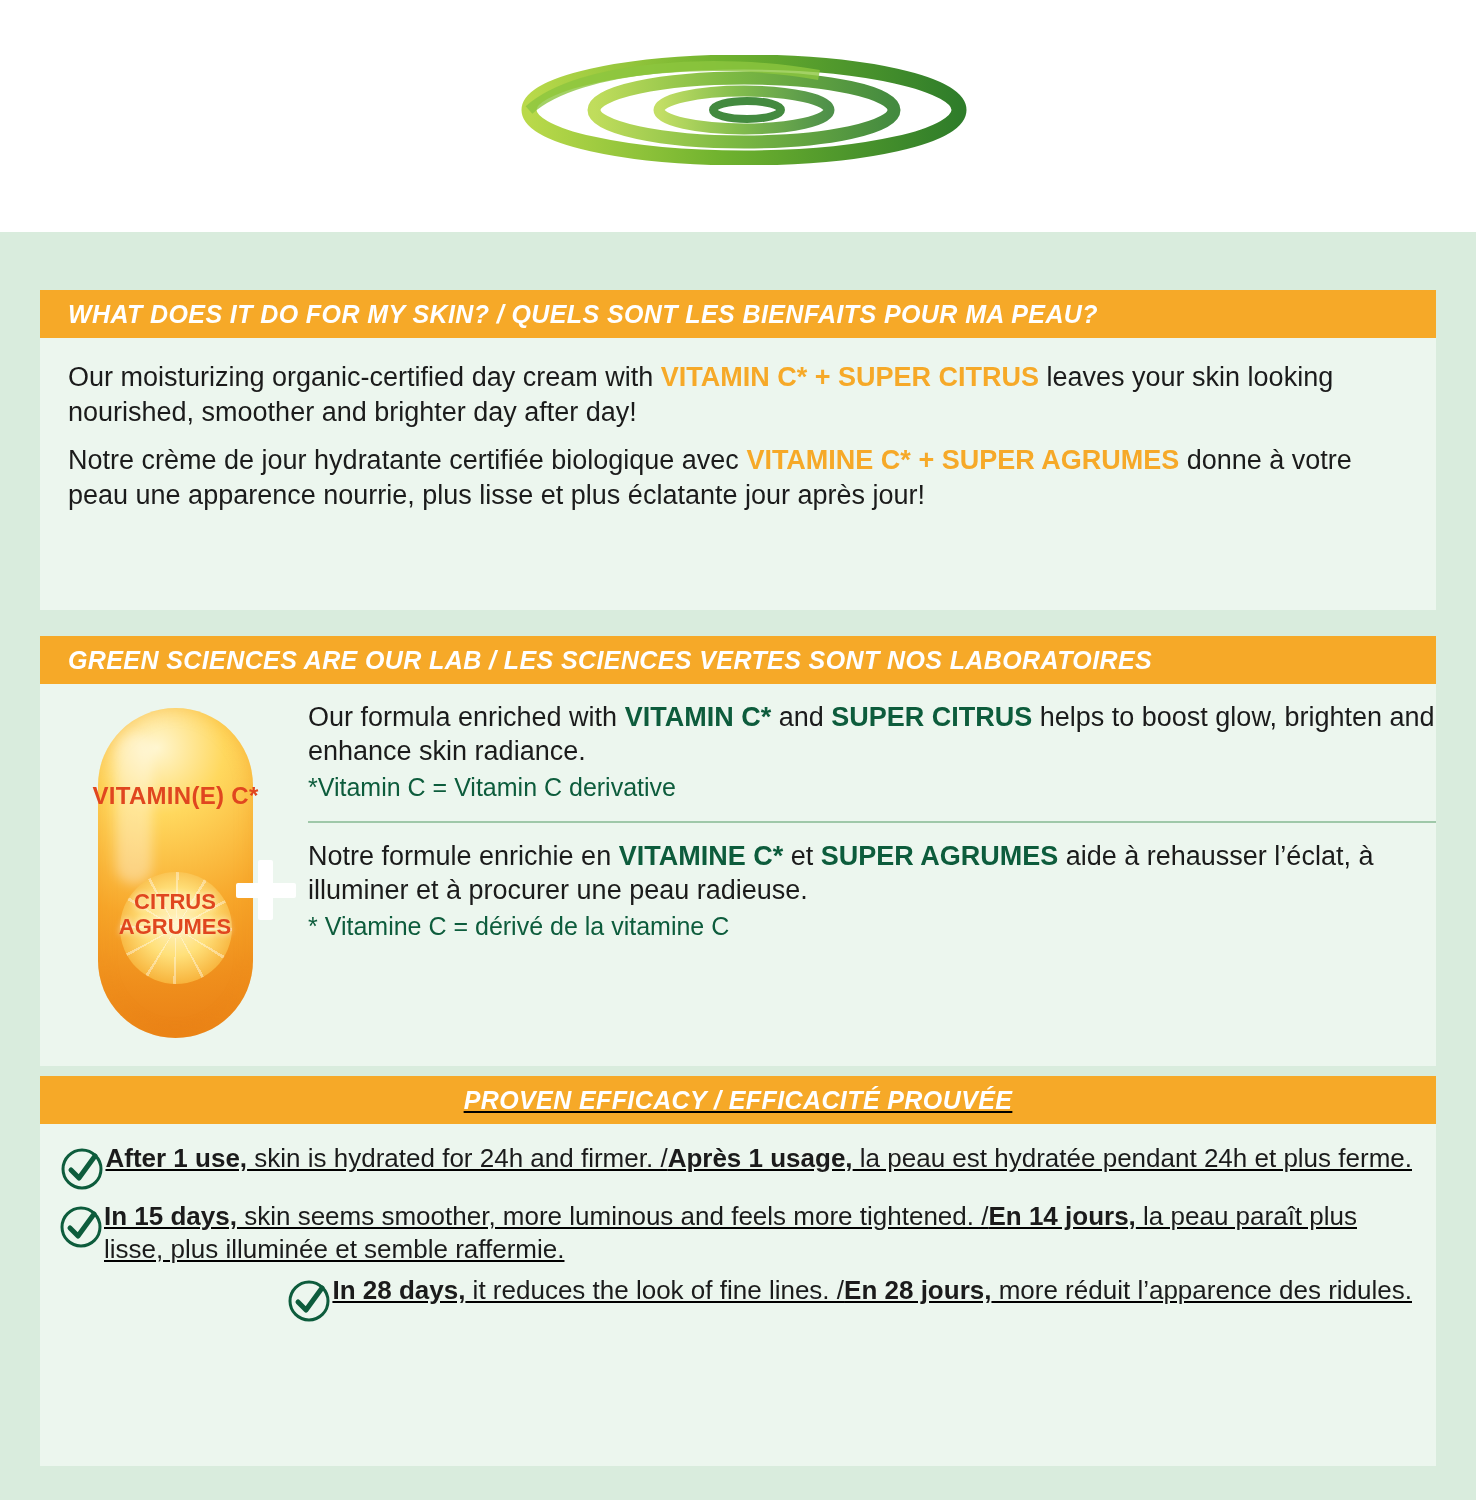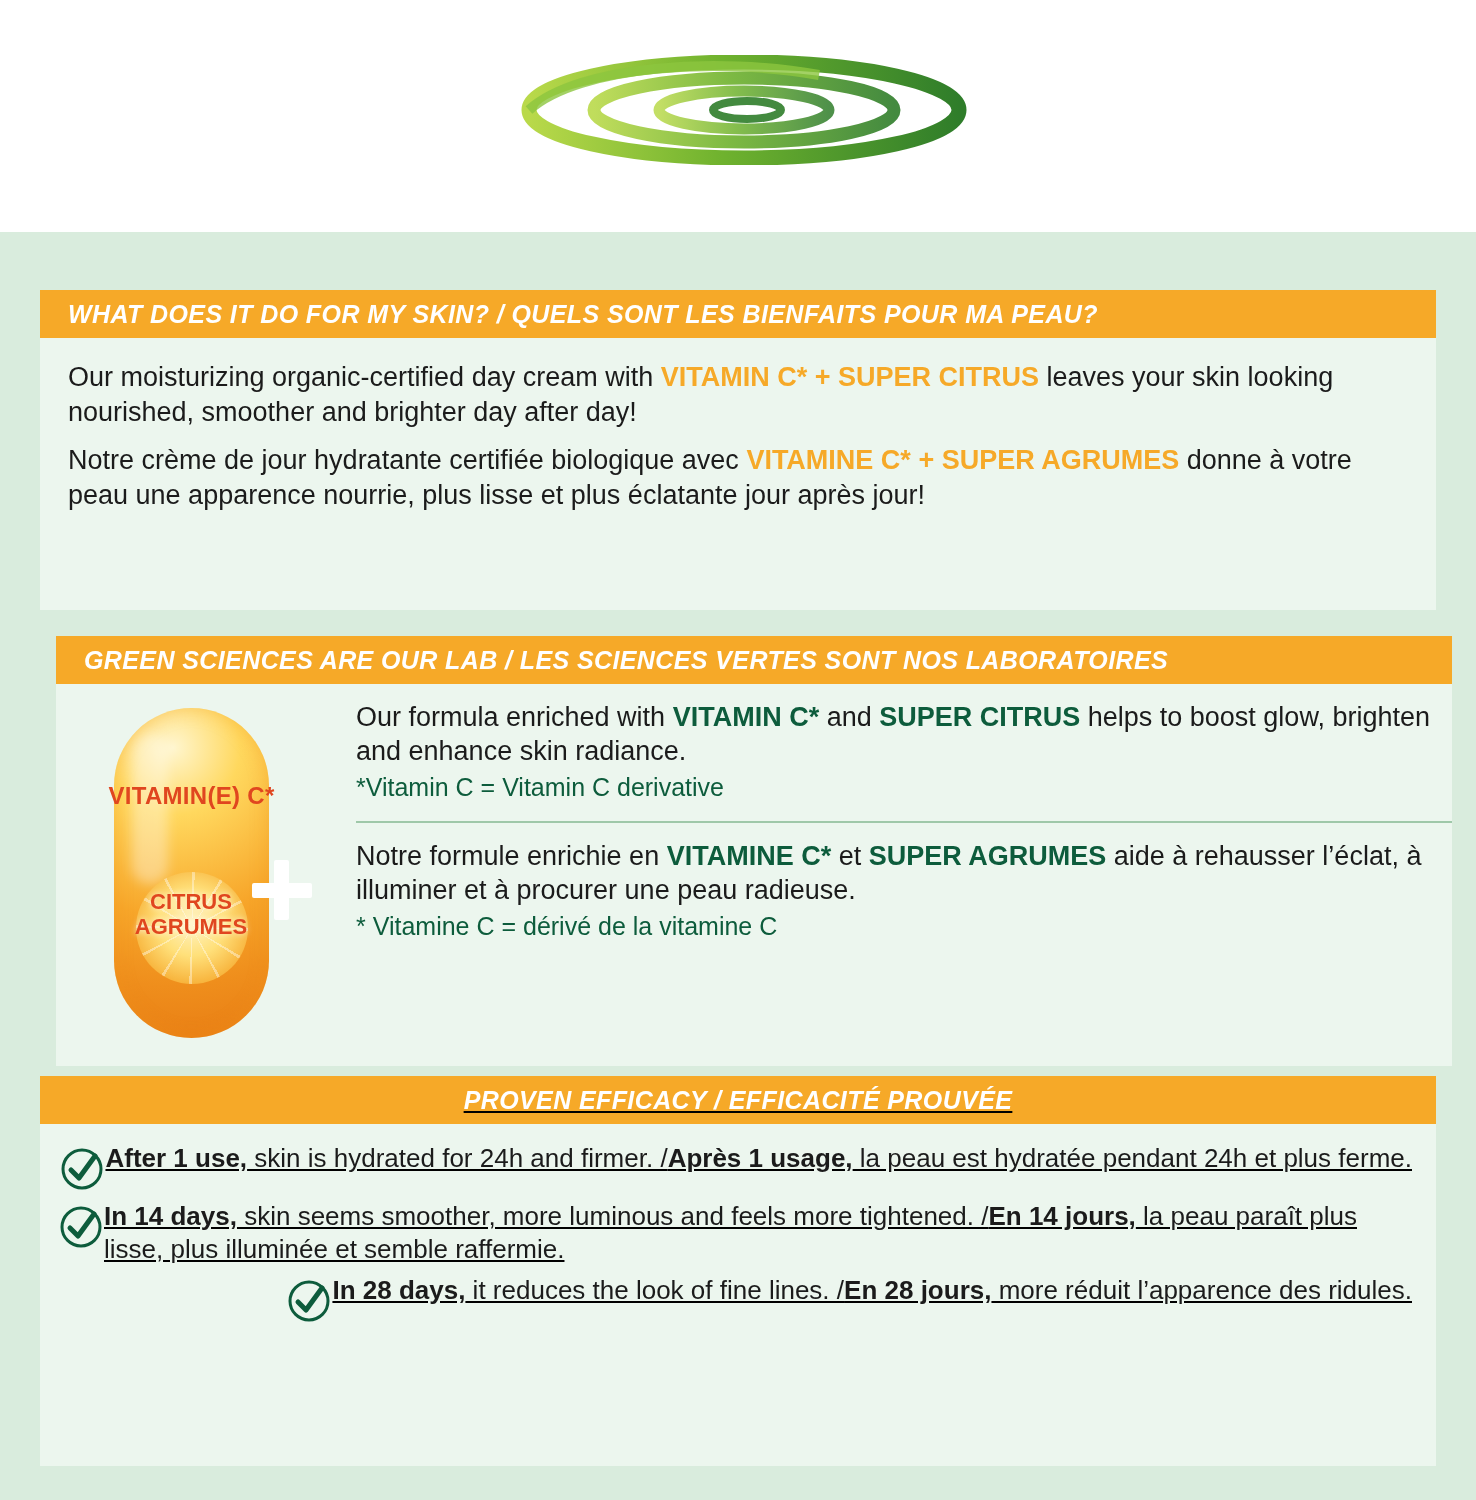--- a/index.html
+++ b/index.html
@@ -50,24 +50,24 @@
   
   #sec1{left:40px;top:290px;width:1396px;height:320px;}
   #sec1 .band{width:100%;height:48px;font-size:25px;}
   #sec1 .txt{padding:22px 24px 0 28px;}
   .p{
     font-size:27px;color:#1b1b1b;line-height:1.28;margin:0 0 14px 0;
   }
   .orange{color:#f6a928;font-weight:bold;}
 
   
-  #sec2{left:56px;top:636px;width:1396px;height:430px;}
+  #sec2{left:40px;top:636px;width:1396px;height:430px;}
   #sec2 .band{width:100%;height:48px;font-size:25px;}
   #sec2 .inner{display:flex;padding:10px 0 0 0;}
-  .capsule-wrap{position:relative;width:268px;height:360px;flex:0 0 268px;padding-left:32px;}
+  .capsule-wrap{position:relative;width:268px;height:360px;flex:0 0 268px;}
   .capsule{
     position:absolute;left:58px;top:14px;width:155px;height:330px;
     border-radius:78px;
     background:
       radial-gradient(circle at 38% 12%, #fff6cf 0%, #ffd85e 22%, #f7a62a 55%, #ef8e1c 78%, #e87c13 100%);
     box-shadow:0 0 18px rgba(240,150,30,.35) inset;
     overflow:hidden;
   }
   .capsule:after{
     content:"";position:absolute;left:18px;top:26px;width:36px;height:150px;
@@ -198,21 +198,21 @@
           <path d="M12 24 L20 32 L36 10" fill="none" stroke="#0d5c3c" stroke-width="5" stroke-linecap="round" stroke-linejoin="round"></path>
         </svg>
         <div class="bullet-text"><span class="b">After 1 use,</span><span> skin is hydrated for 24h and firmer. /</span><span class="b">Après 1 usage,</span><span> la peau est hydratée pendant 24h et plus ferme.</span></div>
       </div>
 
       <div class="bullet-row">
         <svg class="check" viewBox="0 0 46 46">
           <circle cx="23" cy="23" r="19" fill="none" stroke="#0d5c3c" stroke-width="3"></circle>
           <path d="M12 24 L20 32 L36 10" fill="none" stroke="#0d5c3c" stroke-width="5" stroke-linecap="round" stroke-linejoin="round"></path>
         </svg>
-        <div class="bullet-text"><span class="b">In 14 days,</span><span> skin seems smoother, more luminous and feels more tightened. /</span><span class="b">En 14 jours,</span><span>  la peau paraît plus lisse, plus illuminée et semble raffermie.</span></div>
+        <div class="bullet-text"><span class="b">In 15 days,</span><span> skin seems smoother, more luminous and feels more tightened. /</span><span class="b">En 14 jours,</span><span>  la peau paraît plus lisse, plus illuminée et semble raffermie.</span></div>
       </div>
 
       <div class="bullet-row">
         <svg class="check" viewBox="0 0 46 46">
           <circle cx="23" cy="23" r="19" fill="none" stroke="#0d5c3c" stroke-width="3"></circle>
           <path d="M12 24 L20 32 L36 10" fill="none" stroke="#0d5c3c" stroke-width="5" stroke-linecap="round" stroke-linejoin="round"></path>
         </svg>
         <div class="bullet-text"><span class="b">In 28 days,</span><span> it  reduces the look of fine lines. /</span><span class="b">En 28 jours,</span><span> more réduit l’apparence des ridules.</span></div>
       </div>
 

